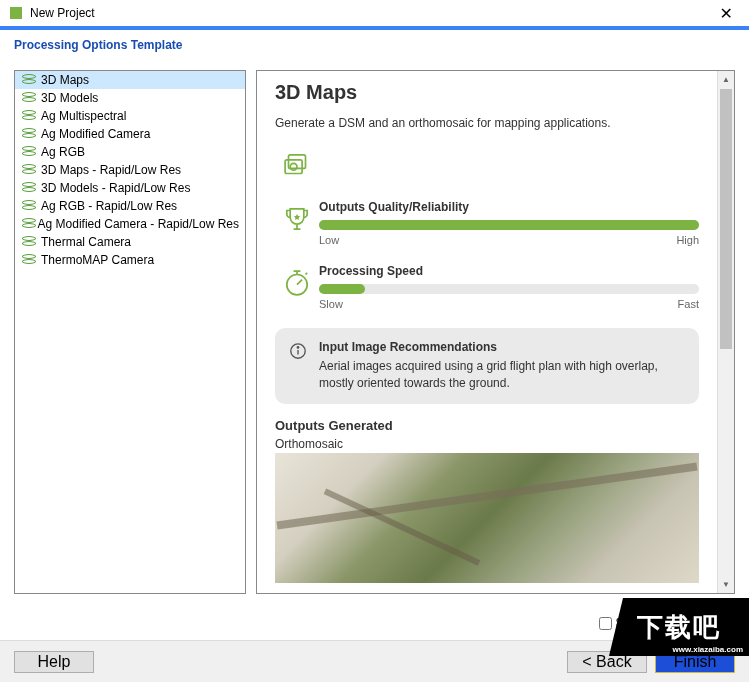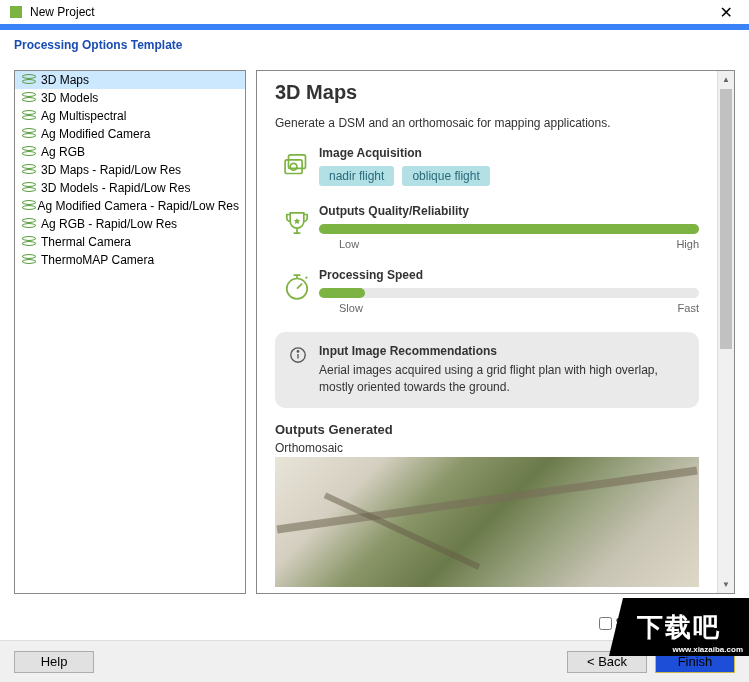--- a/index.html
+++ b/index.html
@@ -1,18 +1,18 @@
 <!DOCTYPE html>
 <html><head>
 <meta charset="utf-8">
 <style>
 * { box-sizing: border-box; margin: 0; padding: 0; }
 body { font-family: "Segoe UI", Tahoma, sans-serif; font-size: 12px; background: #fff; width: 749px; height: 682px; overflow: hidden; position: relative; }
 
-.titlebar { height: 30px; display: flex; align-items: center; padding: 0 10px; border-bottom: 6px solid #3b82f6; }
+.titlebar { height: 30px; display: flex; align-items: center; padding: 0 10px; border-bottom: 4px solid #3b82f6; }
 .titlebar .app-icon { width: 12px; height: 12px; background: #7cb342; margin-right: 8px; }
 .titlebar .title { flex: 1; font-size: 12px; color: #000; }
 .titlebar .close { font-size: 16px; font-family: Arial; color: #000; padding: 0 6px; cursor: pointer; }
 
 .header { padding: 8px 14px 10px; }
 .header-title { color: #1a4db3; font-size: 12px; font-weight: bold; }
 
 .content-area { display: flex; gap: 10px; padding: 8px 14px; height: 540px; }
 
 .sidebar { width: 232px; border: 1px solid #888; background: #fff; overflow-y: auto; }
@@ -39,21 +39,21 @@
 .metric-row { display: flex; align-items: flex-start; margin-bottom: 18px; }
 .metric-icon { width: 44px; display: flex; justify-content: center; padding-top: 2px; }
 .metric-body { flex: 1; }
 .metric-label { font-size: 12px; font-weight: bold; color: #333; margin-bottom: 6px; }
 
 .tags { display: flex; gap: 8px; }
 .tag { background: #b3e0e5; color: #2a6a7a; padding: 3px 10px; border-radius: 3px; font-size: 12px; }
 
 .bar-track { height: 10px; background: #e8e8e8; border-radius: 5px; position: relative; margin-bottom: 4px; }
 .bar-fill { height: 10px; background: #7cb342; border-radius: 5px; }
-.bar-labels { display: flex; justify-content: space-between; font-size: 11px; color: #666; margin-left: 20px; }
+.bar-labels { display: flex; justify-content: space-between; font-size: 11px; color: #666; }
 
 .reco-box { background: #eaeaea; border-radius: 10px; padding: 12px 14px; display: flex; gap: 12px; margin-bottom: 14px; }
 .reco-icon { width: 20px; padding-top: 2px; }
 .reco-title { font-weight: bold; font-size: 12px; color: #333; margin-bottom: 4px; }
 .reco-text { font-size: 12px; color: #333; line-height: 1.4; }
 
 .outputs-title { font-size: 13px; font-weight: bold; color: #333; margin-bottom: 4px; }
 .outputs-row { display: flex; gap: 6px; flex-direction: column; }
 .output-item { flex: 1; }
 .output-label { font-size: 12px; color: #333; margin-bottom: 2px; }
@@ -64,21 +64,21 @@
 .ortho-preview::after { content:""; position:absolute; top:55%; left:10%; width:40%; height:6px; background: rgba(100,90,70,0.5); transform: rotate(25deg); }
 
 .dsm-preview { background: linear-gradient(135deg, #2a1a6b 0%, #1a3a8a 12%, #1a7a4a 25%, #8aba2a 38%, #d4c81a 50%, #e88a1a 62%, #d43a1a 75%, #8a1a1a 88%, #4a0a0a 100%); position: relative; }
 .dsm-preview::before { content:""; position:absolute; inset:12% 18% 28% 22%; border-radius: 40% 55% 45% 50%; background: radial-gradient(ellipse at 40% 40%, rgba(255,220,40,0.7), rgba(200,60,20,0.5) 60%, transparent 80%); }
 
 .footer-check { position: absolute; right: 18px; bottom: 52px; display: flex; align-items: center; gap: 4px; font-size: 12px; }
 .footer-check input { width: 13px; height: 13px; }
 
 .button-bar { position: absolute; left: 0; right: 0; bottom: 0; height: 42px; background: #f0f0f0; border-top: 1px solid #ddd; display: flex; align-items: center; padding: 0 14px; }
 .button-bar .spacer { flex: 1; }
-.btn { min-width: 80px; height: 22px; border: 1px solid #adadad; background: #e1e1e1; font-size: 13px; cursor: pointer; margin-left: 8px; display: inline-flex; align-items: center; justify-content: center; }
+.btn { min-width: 80px; height: 22px; border: 1px solid #adadad; background: #e1e1e1; font-size: 16px; cursor: pointer; margin-left: 8px; display: inline-flex; align-items: center; justify-content: center; }
 .btn.help { margin-left: 0; }
 .btn.finish { background: #1d4ed8; border-color: #c9b94a; }
 
 svg.ic { width: 34px; height: 34px; stroke: #7cb342; fill: none; stroke-width: 2; }
 svg.info-ic { width: 18px; height: 18px; stroke: #555; fill: none; stroke-width: 1.5; }
 
 .watermark { position: absolute; right: 0; bottom: 26px; width: 140px; height: 58px; background: #000; color: #fff; font-weight: bold; font-size: 26px; display: flex; align-items: center; justify-content: center; font-family: "SimHei", sans-serif; clip-path: polygon(10% 0, 100% 0, 100% 100%, 0 100%); pointer-events: none; letter-spacing: 2px; }
 .watermark small { position: absolute; bottom: 2px; right: 6px; font-size: 8px; font-weight: bold; letter-spacing: 0; }
 </style>
 </head>
@@ -120,25 +120,25 @@
       <div class="sidebar-item">
         <span class="db-icon"></span>
         <span class="label">3D Maps - Rapid/Low Res</span>
       </div>
       <div class="sidebar-item">
         <span class="db-icon"></span>
         <span class="label">3D Models - Rapid/Low Res</span>
       </div>
       <div class="sidebar-item">
         <span class="db-icon"></span>
+        <span class="label">Ag RGB - Rapid/Low Res</span>
+      </div>
+      <div class="sidebar-item">
+        <span class="db-icon"></span>
         <span class="label">Ag Modified Camera - Rapid/Low Res</span>
-      </div>
-      <div class="sidebar-item">
-        <span class="db-icon"></span>
-        <span class="label">Ag RGB - Rapid/Low Res</span>
       </div>
       <div class="sidebar-item">
         <span class="db-icon"></span>
         <span class="label">Thermal Camera</span>
       </div>
       <div class="sidebar-item">
         <span class="db-icon"></span>
         <span class="label">ThermoMAP Camera</span>
       </div>
     </div>
@@ -149,27 +149,20 @@
       <div class="detail-title">3D Maps</div>
       <div class="detail-desc">Generate a DSM and an orthomosaic for mapping applications.</div>
 
       <div class="metric-row">
         <div class="metric-icon">
           <svg class="ic" viewBox="0 0 40 40">
               <rect x="10" y="8" width="20" height="16" rx="2"></rect>
               <rect x="6" y="14" width="20" height="16" rx="2"></rect>
               <circle cx="16" cy="22" r="4"></circle>
             </svg>
-        </div>
-        <div class="metric-body">
-          <div class="metric-label">Image Acquisition</div>
-          <div class="tags" id="acq-tags">
-              <span class="tag">nadir flight</span>
-              <span class="tag">oblique flight</span>
-            </div>
         </div>
       </div>
 
       <div class="metric-row">
         <div class="metric-icon">
           <svg class="ic" viewBox="0 0 40 40">
               <path d="M12 8h16v10a8 8 0 0 1-16 0z"></path>
               <path d="M12 10h-4v4a4 4 0 0 0 4 4M28 10h4v4a4 4 0 0 1-4 4"></path>
               <path d="M16 32h8M20 26v6"></path>
               <path d="M20 14l1.2 2.4 2.6.4-1.9 1.8.4 2.6L20 20l-2.3 1.2.4-2.6-1.9-1.8 2.6-.4z" fill="#7cb342" stroke="none"></path>

